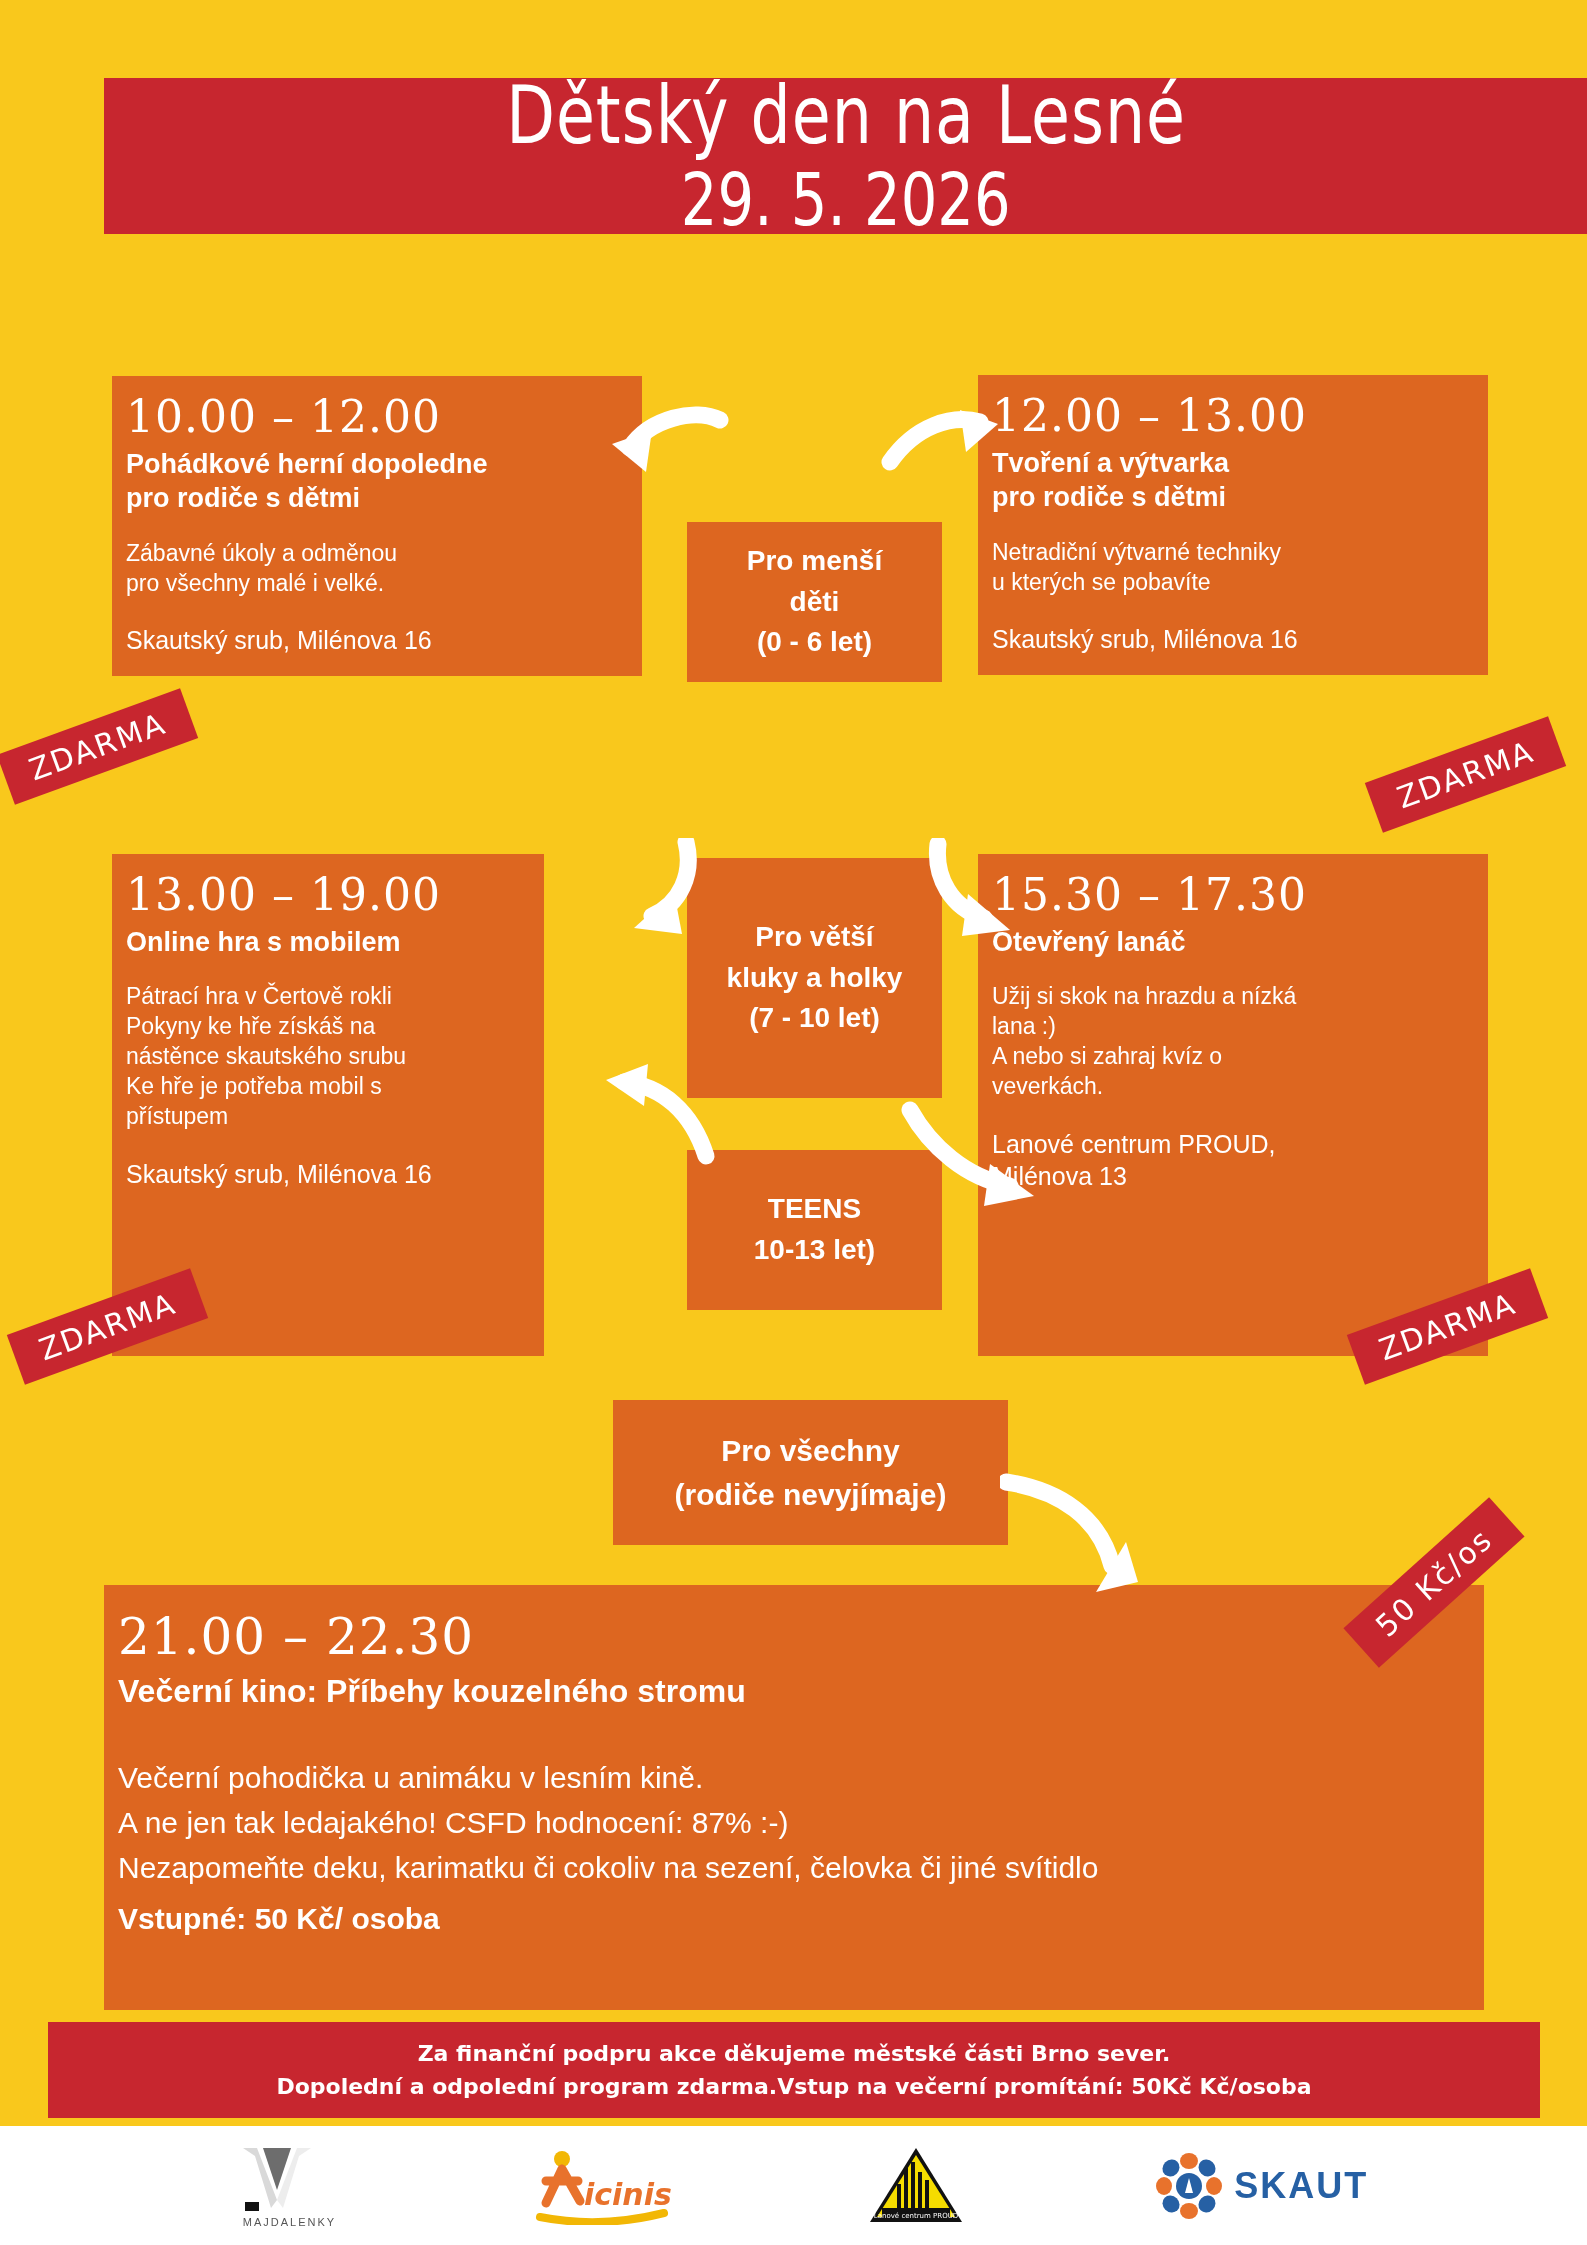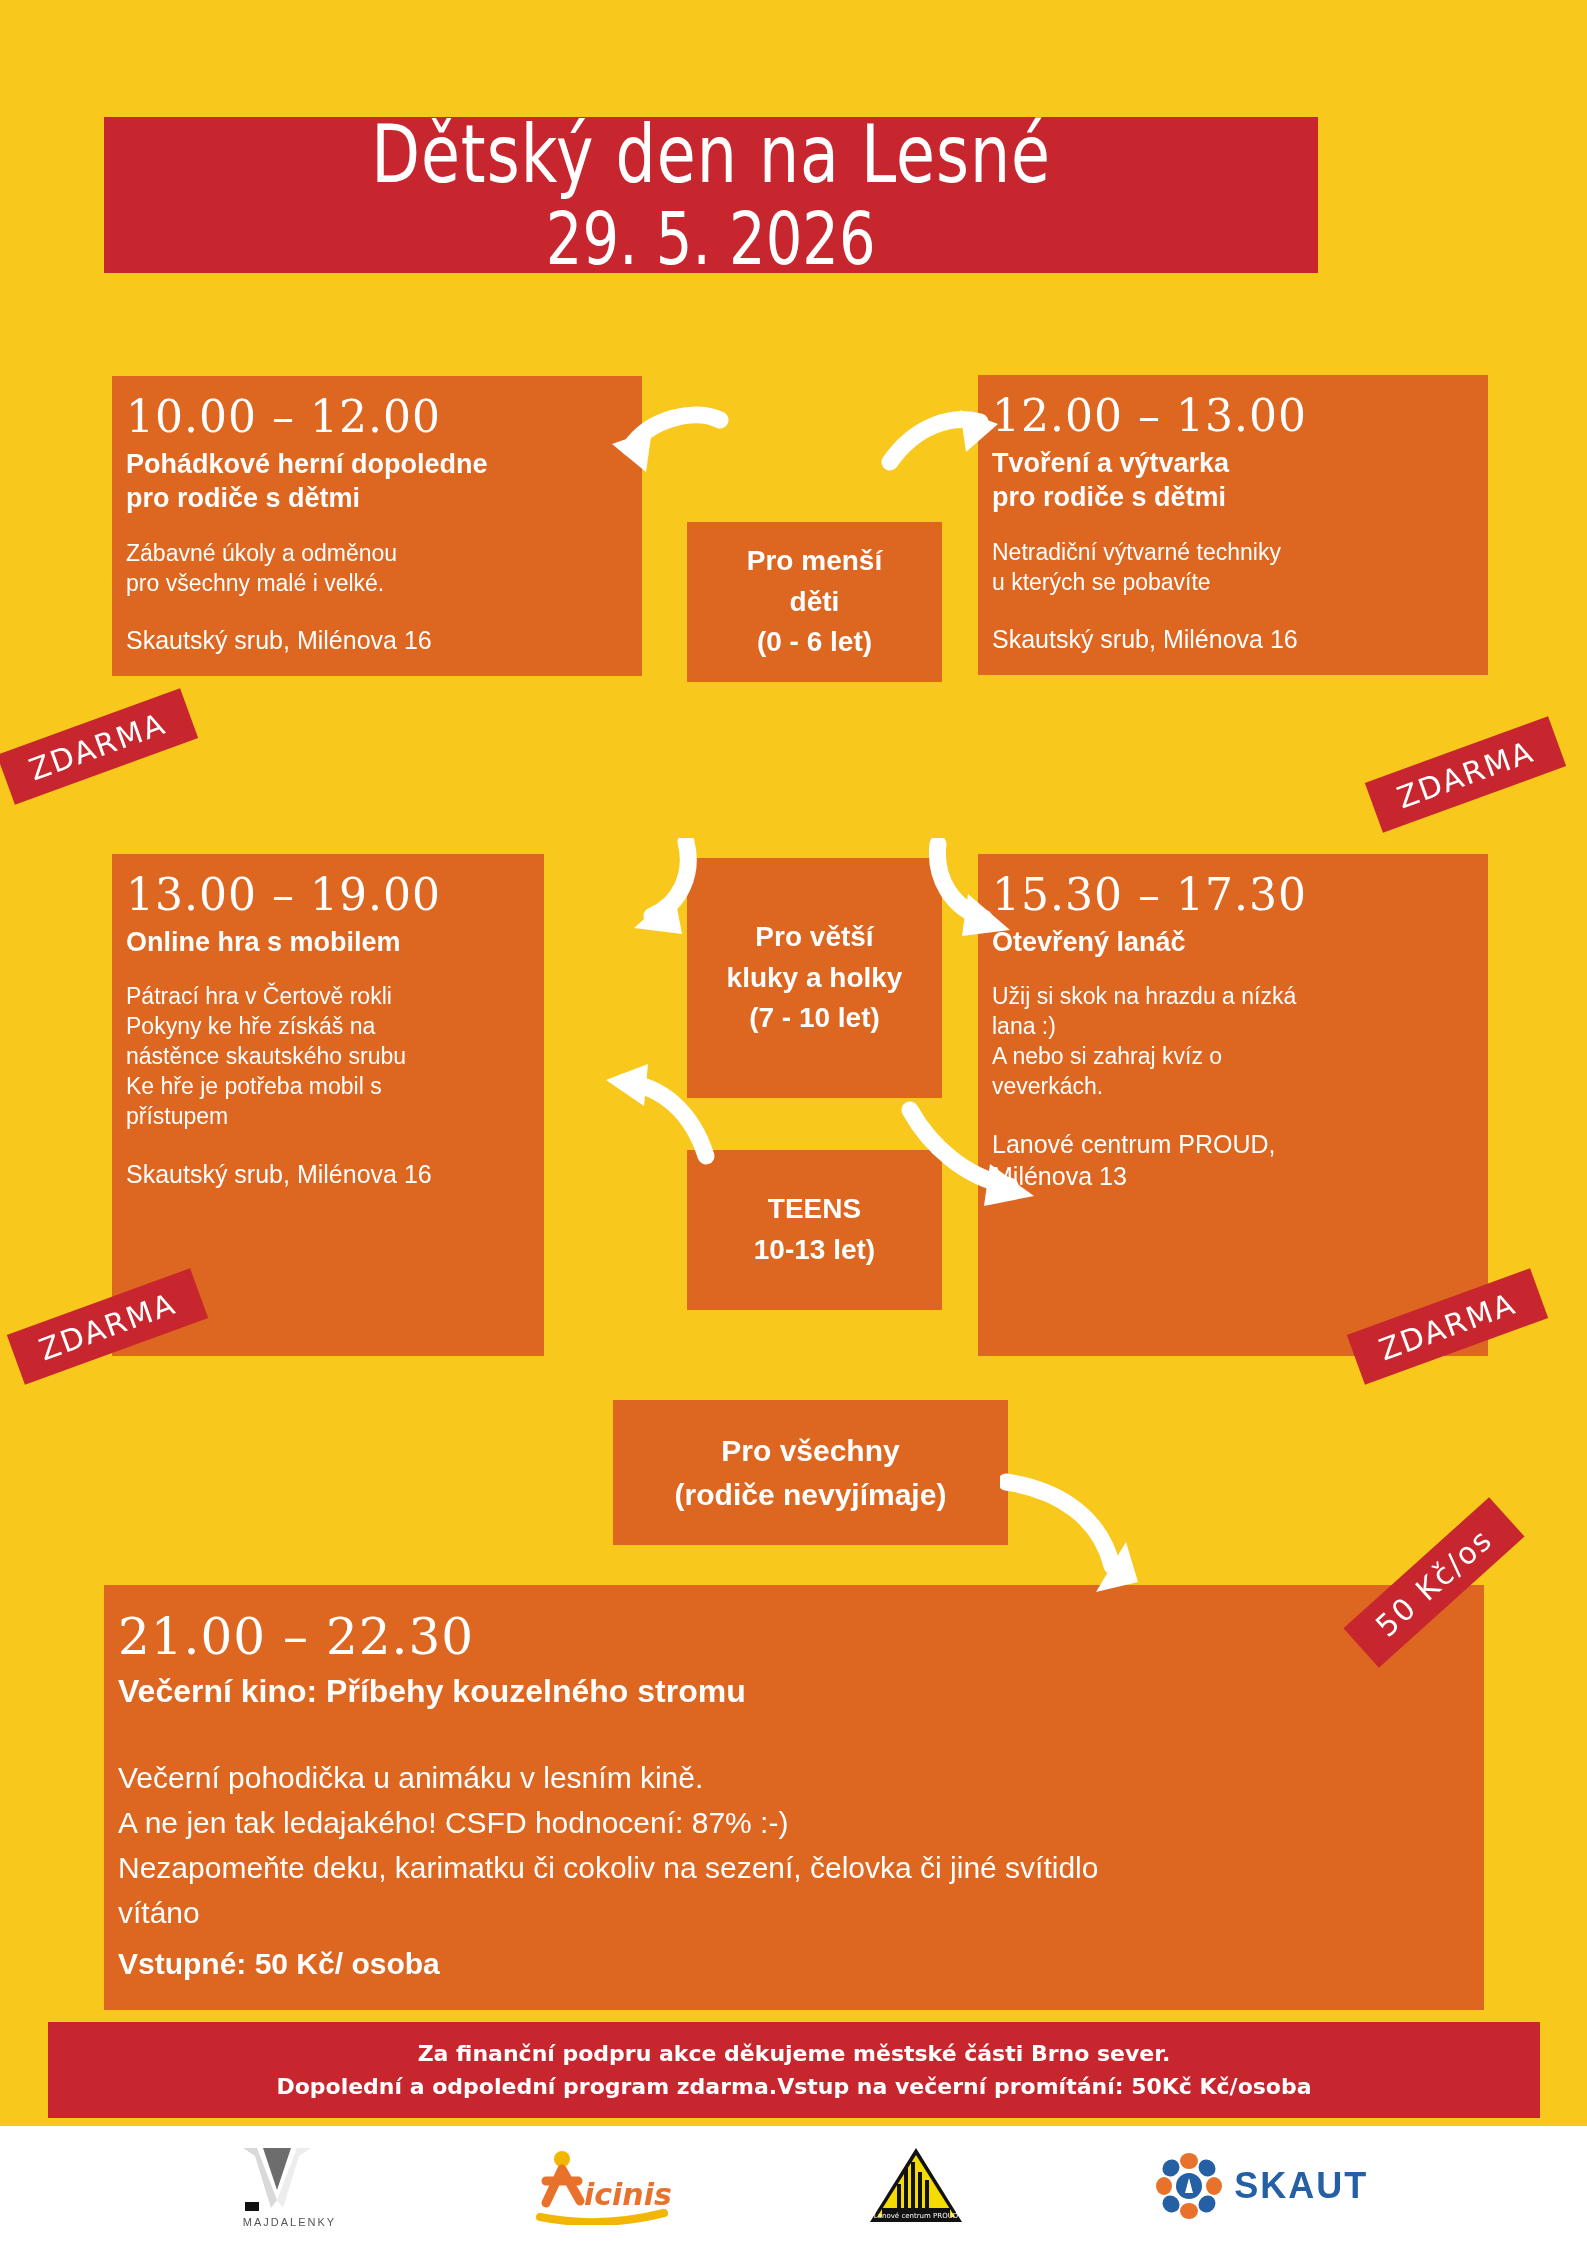--- a/index.html
+++ b/index.html
@@ -7,23 +7,23 @@
     width:1587px;height:2245px;
     background:#F9C81C;
     font-family:"Liberation Sans", sans-serif;
     overflow:hidden;
     position:relative;
   }
   .poster{position:relative;width:1587px;height:2245px;background:#F9C81C;}
 
   
   .header{
-    position:absolute;left:104px;top:78px;width:1214px;height:156px;
+    position:absolute;left:104px;top:78px;width:1484px;height:156px;
     background:#C7262F;
-    display:flex;flex-direction:column;align-items:center;justify-content:center;margin-top:39px;
+    display:flex;flex-direction:column;align-items:center;justify-content:center;
   }
   .header .title{
     color:#FFFFFF;font-size:66px;line-height:1.0;font-weight:400;
     letter-spacing:1px;font-family:"DejaVu Sans", sans-serif;
     transform:scaleY(1.22) scaleX(0.96);
   }
   .header .date{
     color:#FFFFFF;font-size:60px;line-height:1.0;margin-top:20px;font-weight:400;
     font-family:"DejaVu Sans", sans-serif;
     transform:scaleY(1.22) scaleX(0.96);
@@ -176,21 +176,20 @@
     </div>
   </div>
 
   <div class="card" id="card-cinema">
     <div class="time">21.00 – 22.30</div>
     <div class="name">Večerní kino: Příbehy kouzelného stromu</div>
     <div class="desc">
       <div>Večerní pohodička u animáku v lesním kině.</div>
       <div>A ne jen tak ledajakého! CSFD hodnocení: 87% :-)</div>
       <div>Nezapomeňte deku, karimatku či cokoliv na sezení,  čelovka či jiné svítidlo</div>
-      <div>vítáno</div>
       <div class="price">Vstupné: 50 Kč/ osoba</div>
     </div>
   </div>
 
   <div class="badge" id="badge-small">
     <div>Pro menší</div>
     <div>děti</div>
     <div>(0 - 6 let)</div>
   </div>
   <div class="badge" id="badge-big">

